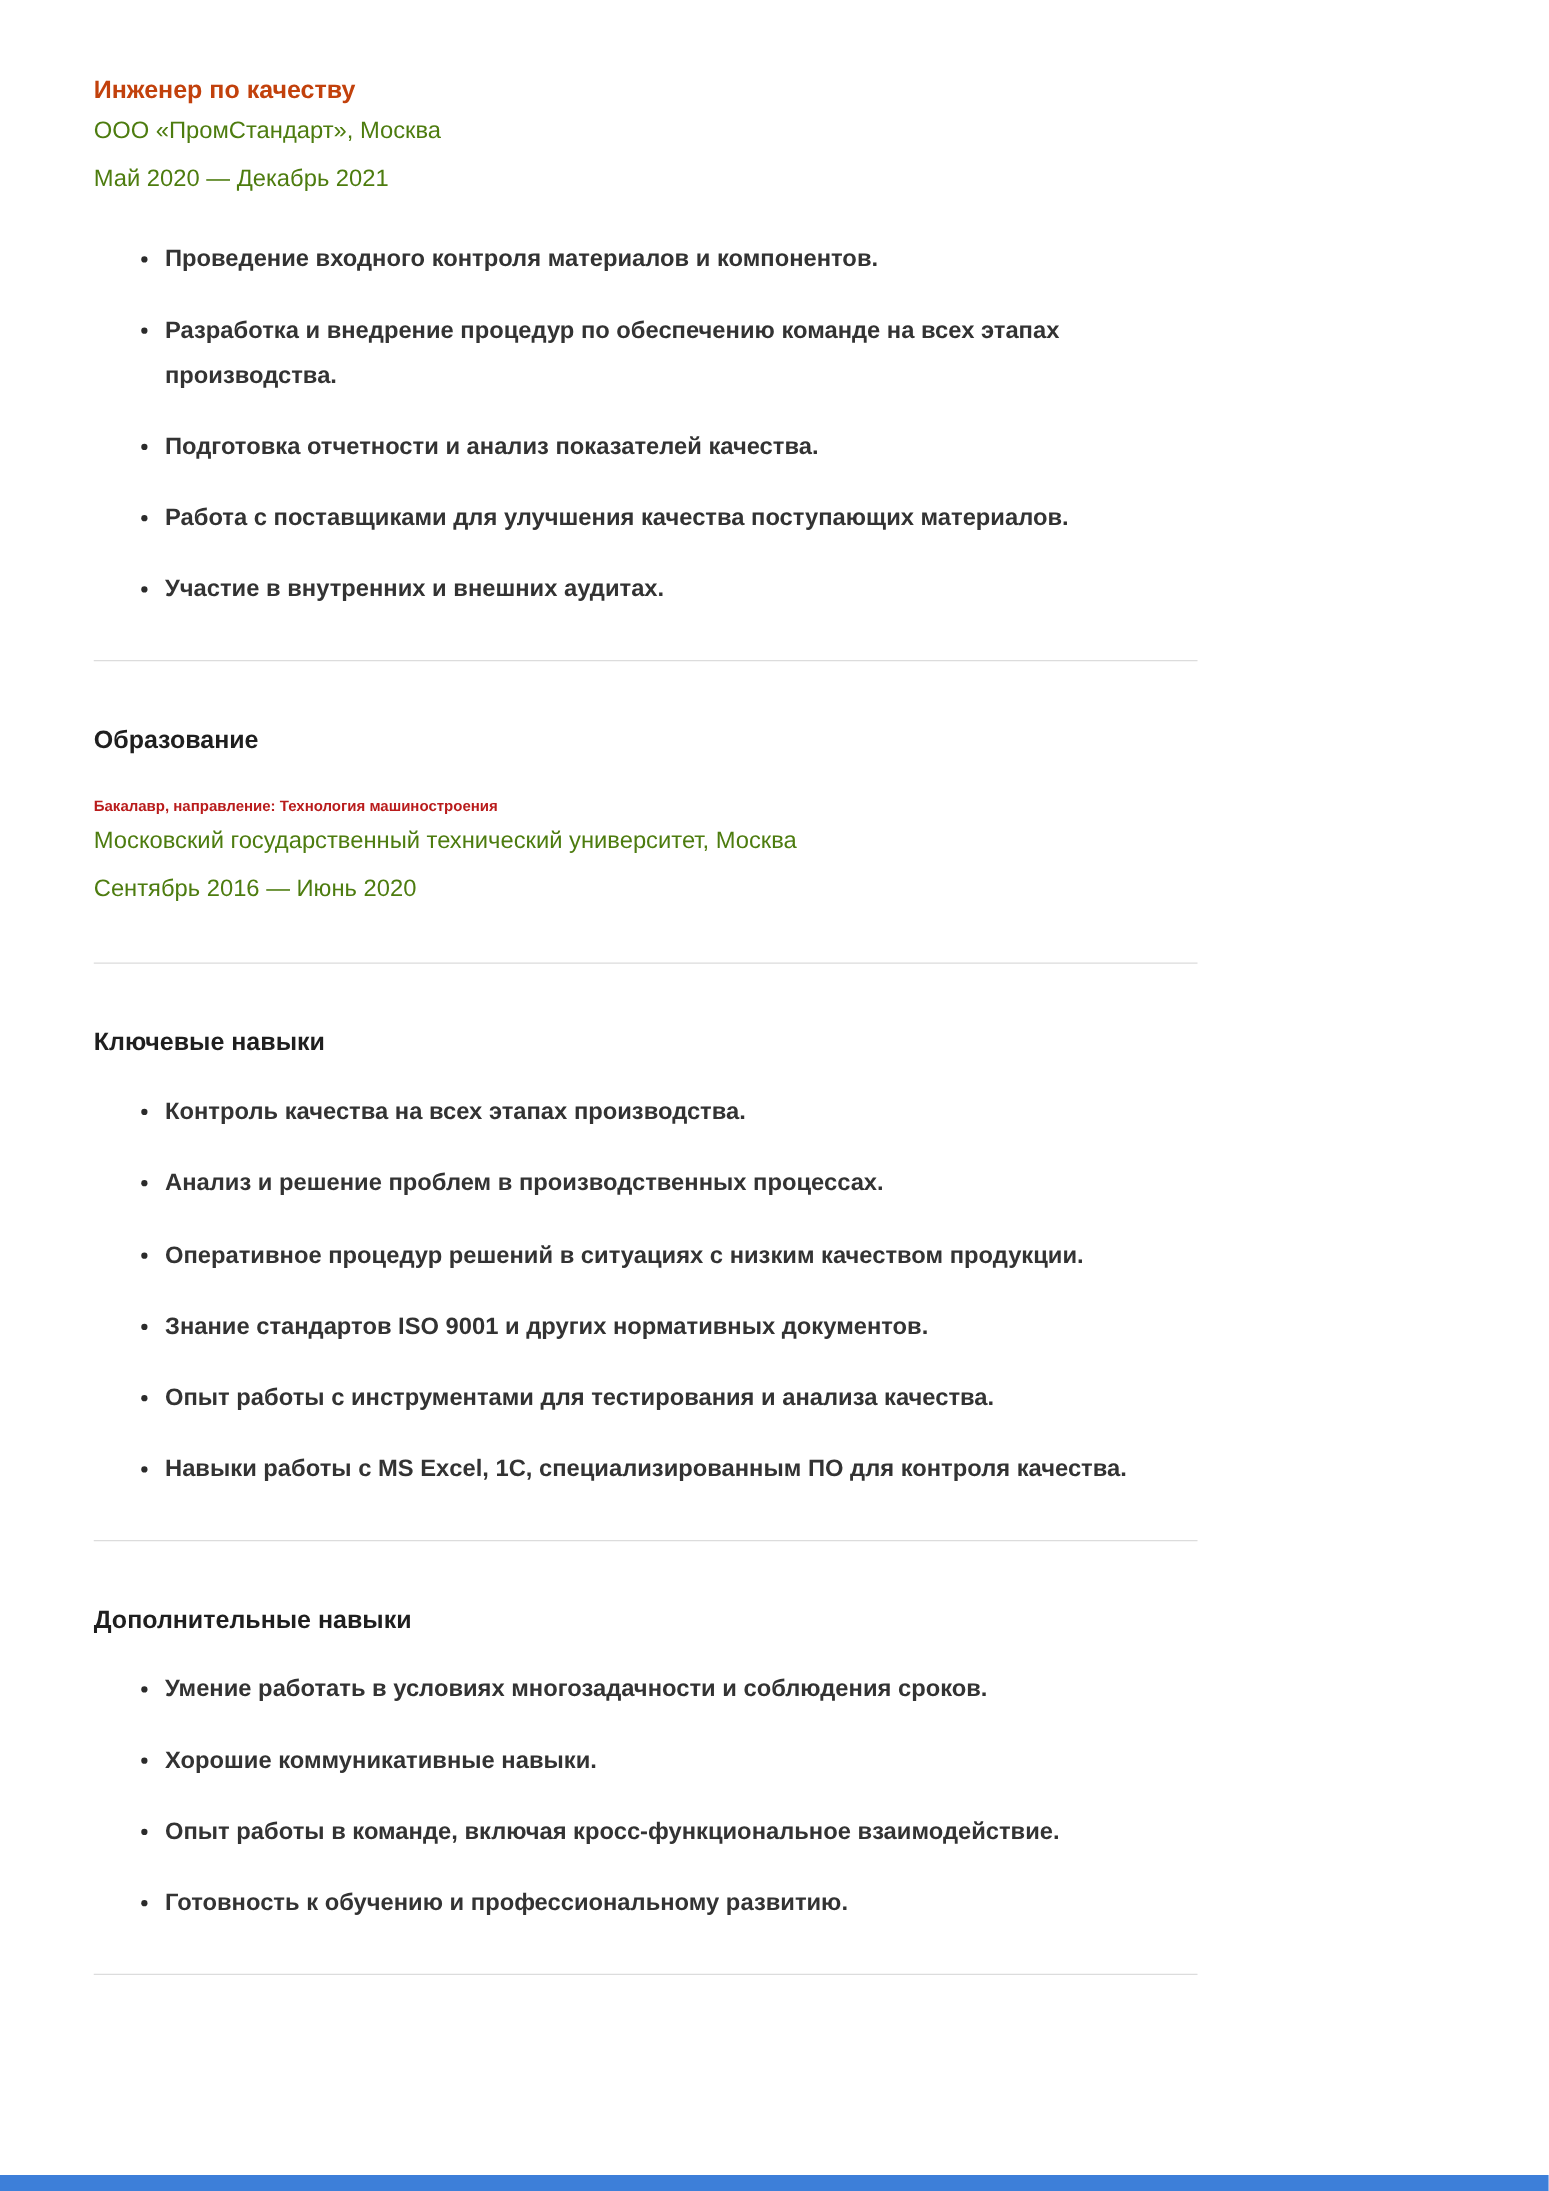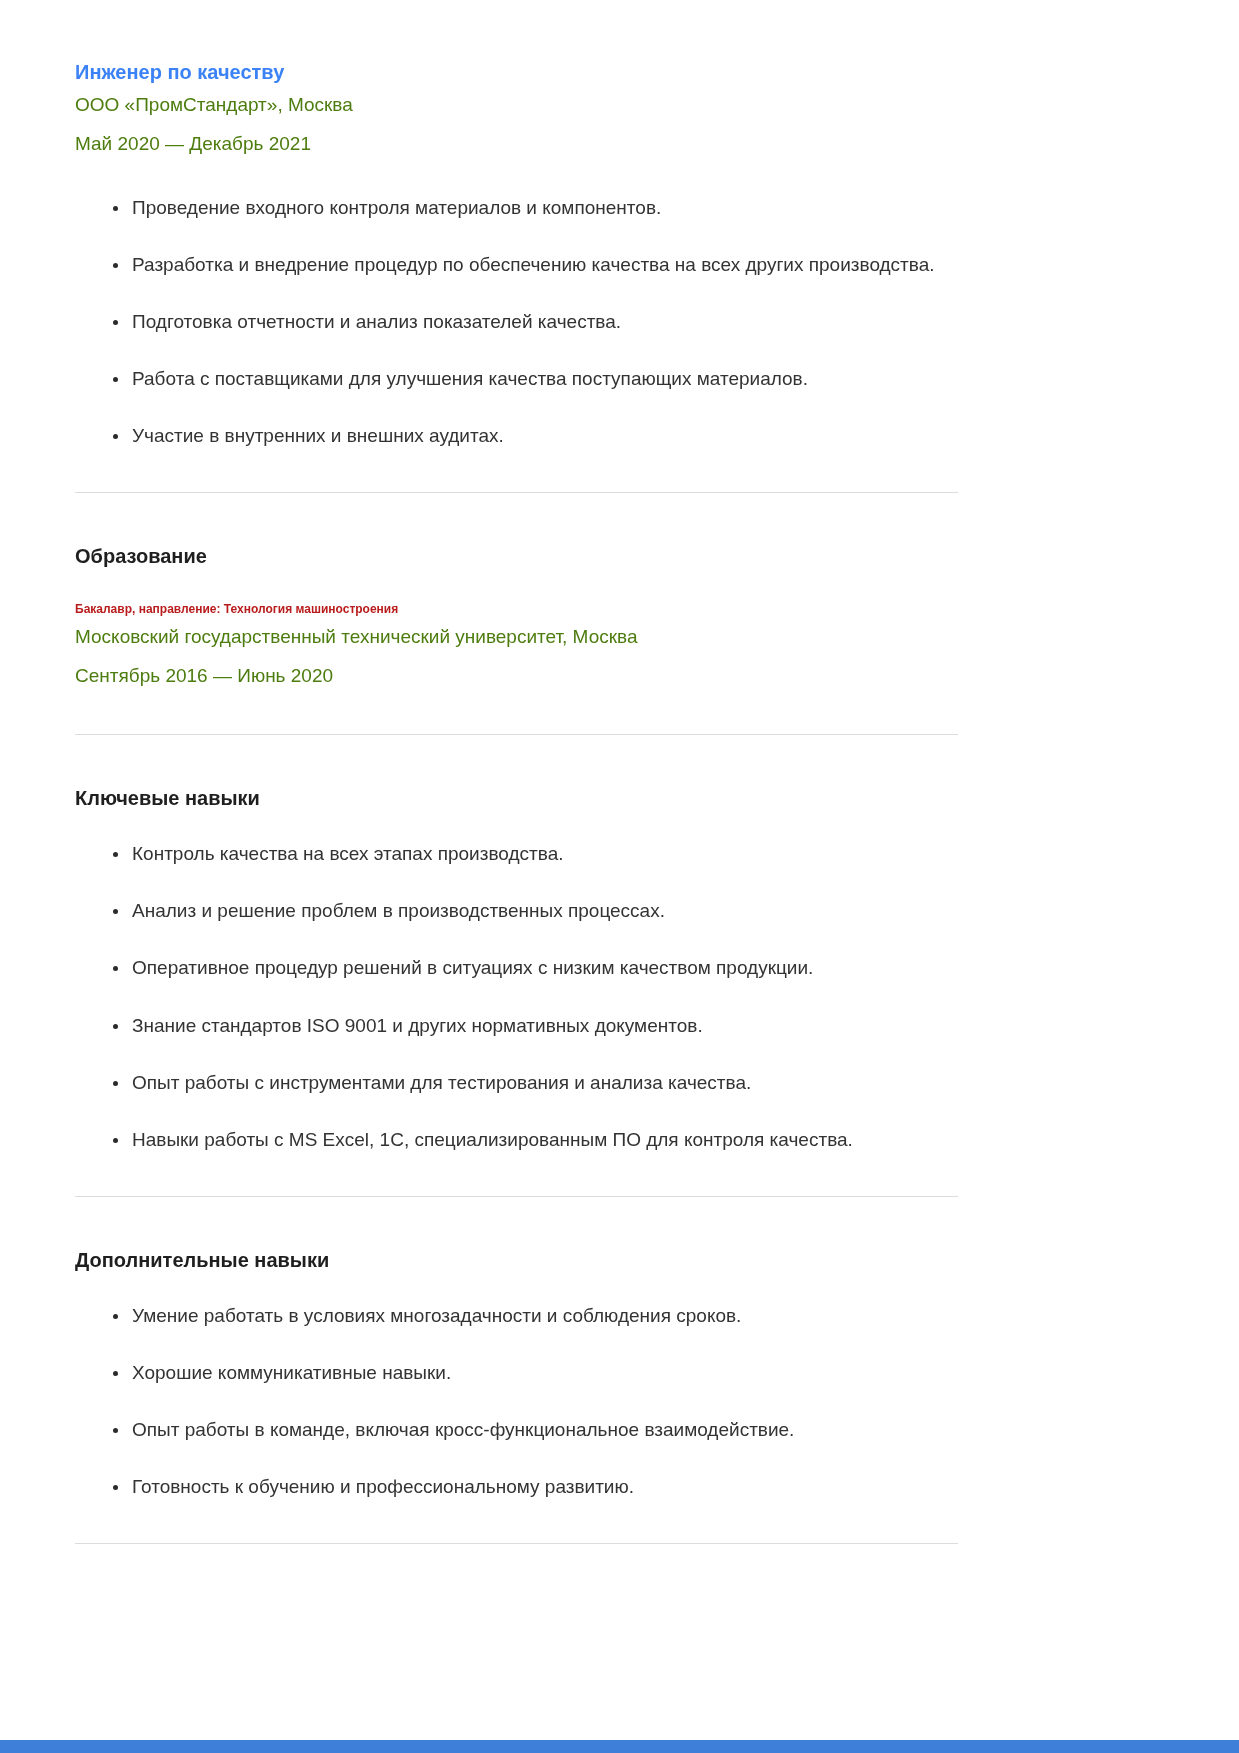--- a/index.html
+++ b/index.html
@@ -33,21 +33,21 @@
   .section-heading {
     font-size: 20px;
     font-weight: 700;
     color: #1f1f1f;
     margin-top: 52px;
   }
 
   .job-title {
     font-size: 20px;
     font-weight: 700;
-    color: #3b82f6;
+    color: #c2410c;
     line-height: 1.4;
   }
 
   .line {
     font-size: 19px;
     line-height: 2.05;
     color: #4d7c0f;
   }
 
   .sub-title {
@@ -63,20 +63,21 @@
     padding-left: 55px;
     list-style: disc outside;
   }
 
   ul.bullets li {
     font-size: 19px;
     line-height: 1.9;
     color: #333333;
     margin-bottom: 21px;
     padding-left: 2px;
+    font-weight: bold;
   }
 
   ul.bullets li::marker {
     color: #2b2b2b;
     font-size: 17px;
   }
 
   .footer-bar {
     position: absolute;
     left: 0;
@@ -90,21 +91,21 @@
 
 <div class="doc">
 
   <section class="section">
     <h2 class="job-title">Инженер по качеству</h2>
     <p class="line">ООО «ПромСтандарт», Москва</p>
     <p class="line">Май 2020 — Декабрь 2021</p>
 
     <ul class="bullets">
       <li>Проведение входного контроля материалов и компонентов.</li>
-      <li>Разработка и внедрение процедур по обеспечению качества на всех других производства.</li>
+      <li>Разработка и внедрение процедур по обеспечению команде на всех этапах производства.</li>
       <li>Подготовка отчетности и анализ показателей качества.</li>
       <li>Работа с поставщиками для улучшения качества поступающих материалов.</li>
       <li>Участие в внутренних и внешних аудитах.</li>
     </ul>
   </section>
 
   <hr class="divider">
 
   <section class="section">
     <h2 class="section-heading">Образование</h2>

